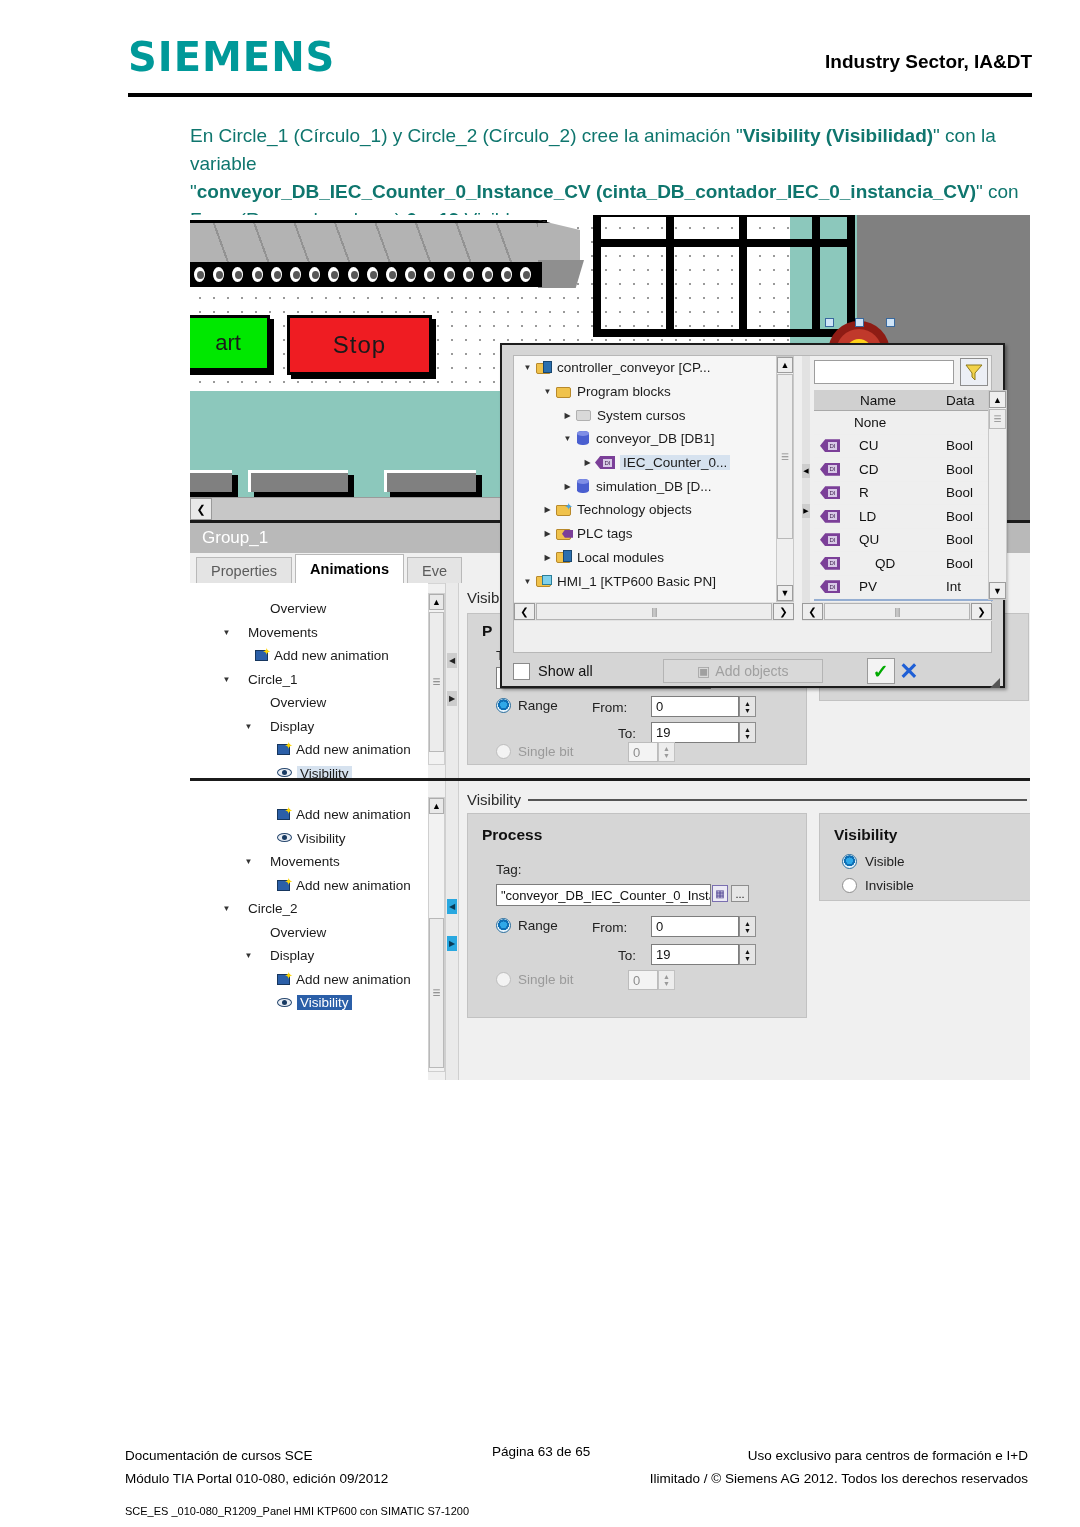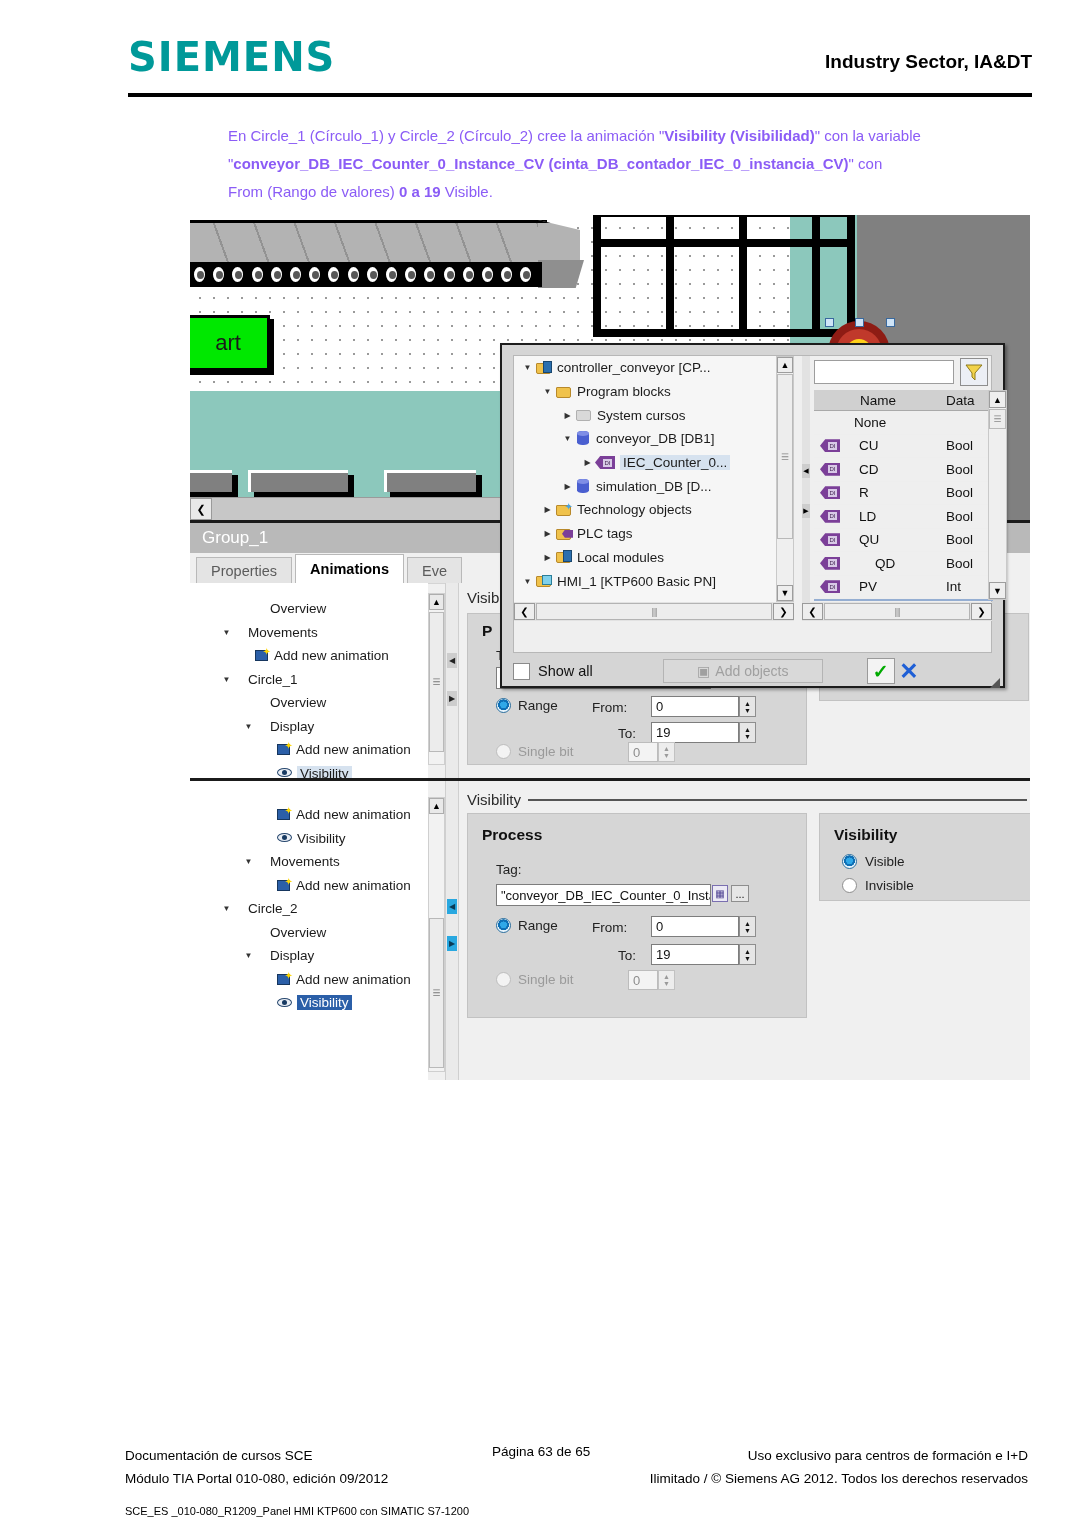--- a/index.html
+++ b/index.html
@@ -20,21 +20,21 @@
   .header-right{
     position:absolute;right:48px;top:51px;
     font-size:19px;font-weight:bold;color:#000;
   }
   .header-rule{
     position:absolute;left:128px;top:93px;width:904px;height:4px;background:#000;
   }
   
   .body-text{
     position:absolute;left:190px;top:122px;width:845px;
-    font-size:15px;line-height:28px;color:#8b5cf6;margin-left:38px;
+    font-size:19px;line-height:28px;color:#0f766e;
   }
   .body-text b{font-weight:bold;}
   
   .shot{
     position:absolute;left:190px;top:215px;width:840px;height:865px;
     overflow:hidden;background:#f0abfc;
   }
   
   .hmi{position:absolute;left:0;top:0;width:840px;height:320px;background:#fff;overflow:hidden;}
   .dotgrid{
@@ -290,20 +290,21 @@
     <div class="circle-obj">
       <div class="ring"></div>
       <div class="ring2"></div>
       <div class="ring3"></div>
     </div>
     <div class="handle" style="left:635px;top:103px;"></div>
     <div class="handle" style="left:665px;top:103px;"></div>
     <div class="handle" style="left:696px;top:103px;"></div>
 
     <div class="btn-start">art</div>
+    <div class="btn-stop">Stop</div>
 
     <div class="slot" style="left:-10px;top:255px;width:52px;"></div>
     <div class="slot" style="left:58px;top:255px;width:100px;"></div>
     <div class="slot" style="left:194px;top:255px;width:92px;"></div>
 
     <div class="canvas-hscroll">
       <div class="lb">❮</div>
       <div class="thumb"></div>
     </div>
   </div>

